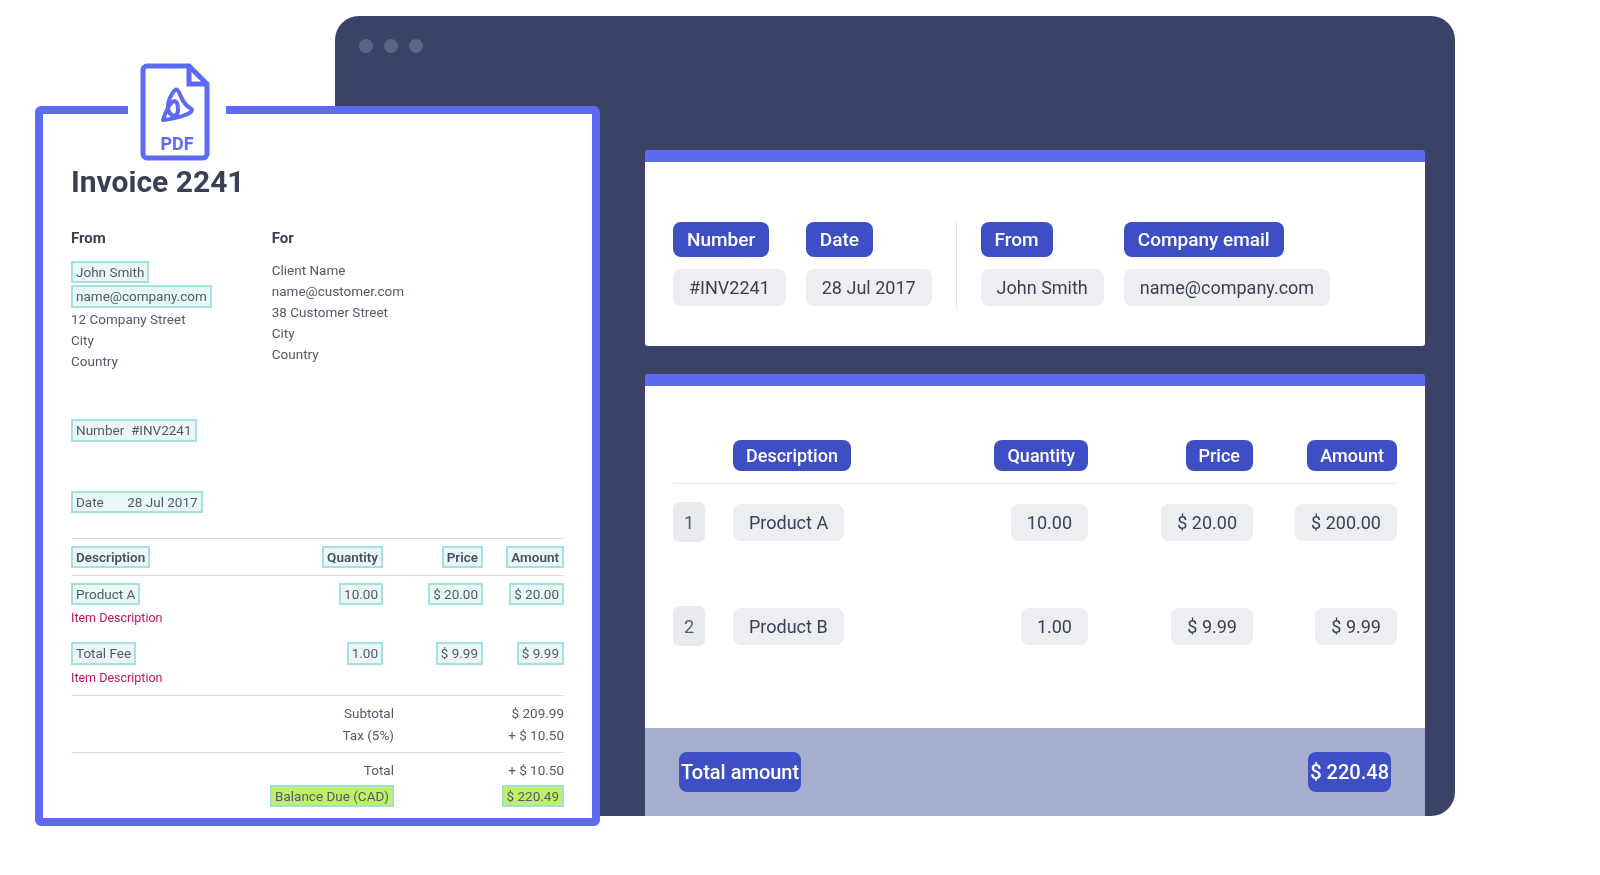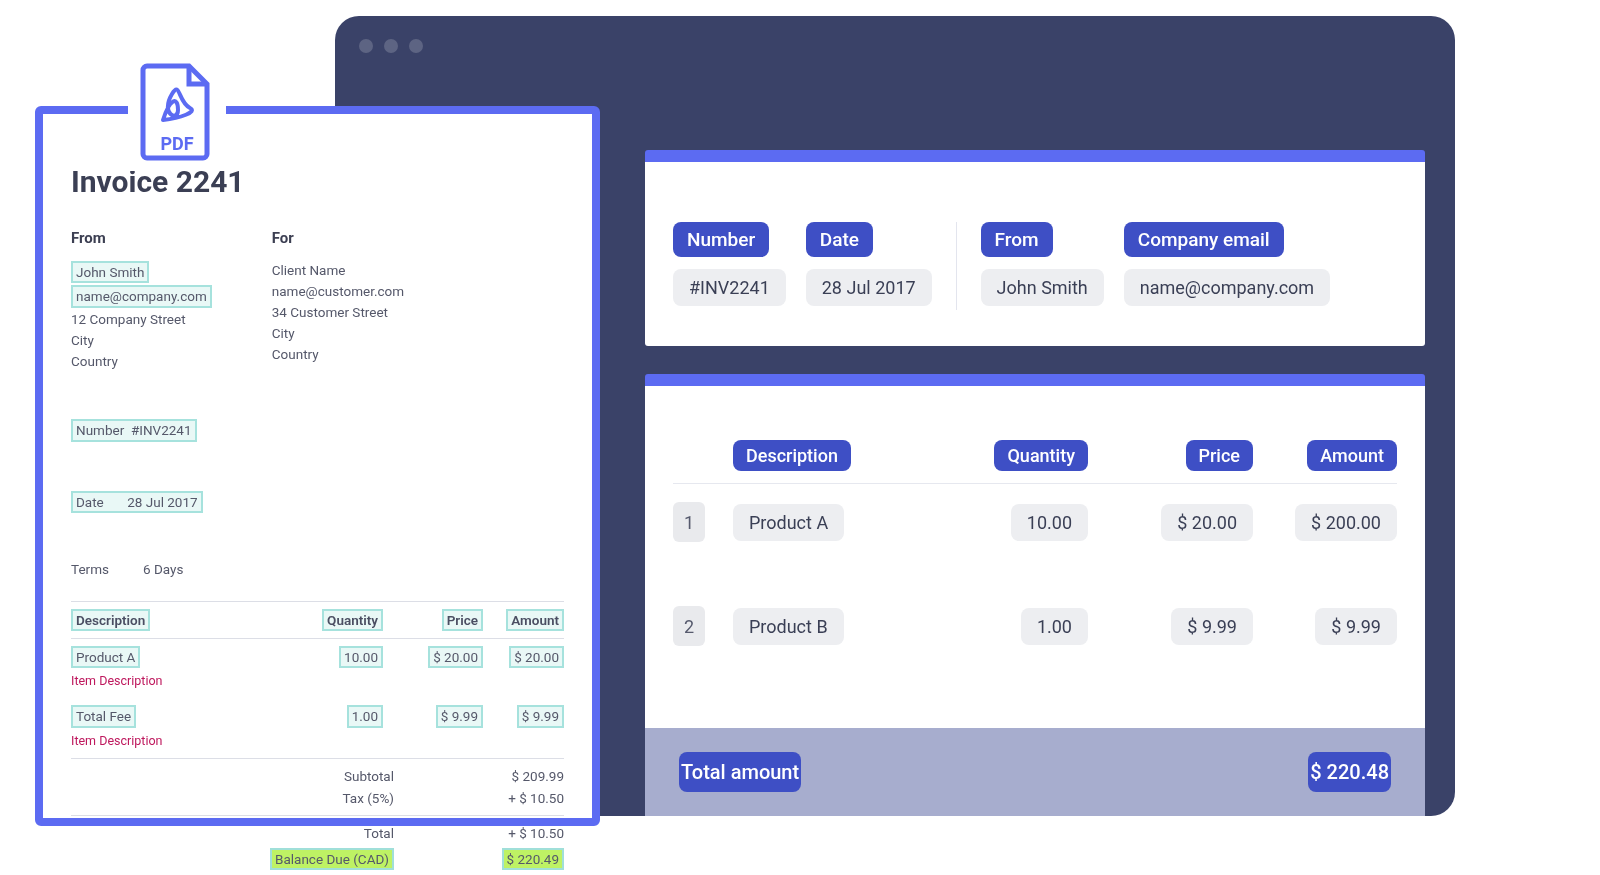--- a/index.html
+++ b/index.html
@@ -256,37 +256,33 @@
         <span>12 Company Street</span><br>
         <span>City</span><br>
         <span>Country</span>
       </div>
     </div>
     <div>
       <h4>For</h4>
       <div>
         <span>Client Name</span><br>
         <span>name@customer.com</span><br>
-        <span>34 Customer Street</span><br>
+        <span>38 Customer Street</span><br>
         <span>City</span><br>
         <span>Country</span>
       </div>
     </div>
   </div>
 
   <div class="meta">
     <div class="meta-row">
         <span class="hl"><span class="k">Number</span>&nbsp;&nbsp;<span>#INV2241</span></span>
       </div>
     <div class="meta-row">
         <span class="hl"><span class="k">Date</span>&nbsp;&nbsp;&nbsp;&nbsp;&nbsp;&nbsp;&nbsp;<span>28 Jul 2017</span></span>
-      </div>
-    <div class="meta-row">
-        <span class="k">Terms</span>
-        <span>6 Days</span>
       </div>
   </div>
 
   <div class="ptable">
     <div class="pt-hr"></div>
     <div class="pt-head">
       <div class="pt-c1"><span class="hl">Description</span></div>
       <div class="pt-c2"><span class="hl">Quantity</span></div>
       <div class="pt-c3"><span class="hl">Price</span></div>
       <div class="pt-c4"><span class="hl">Amount</span></div>

